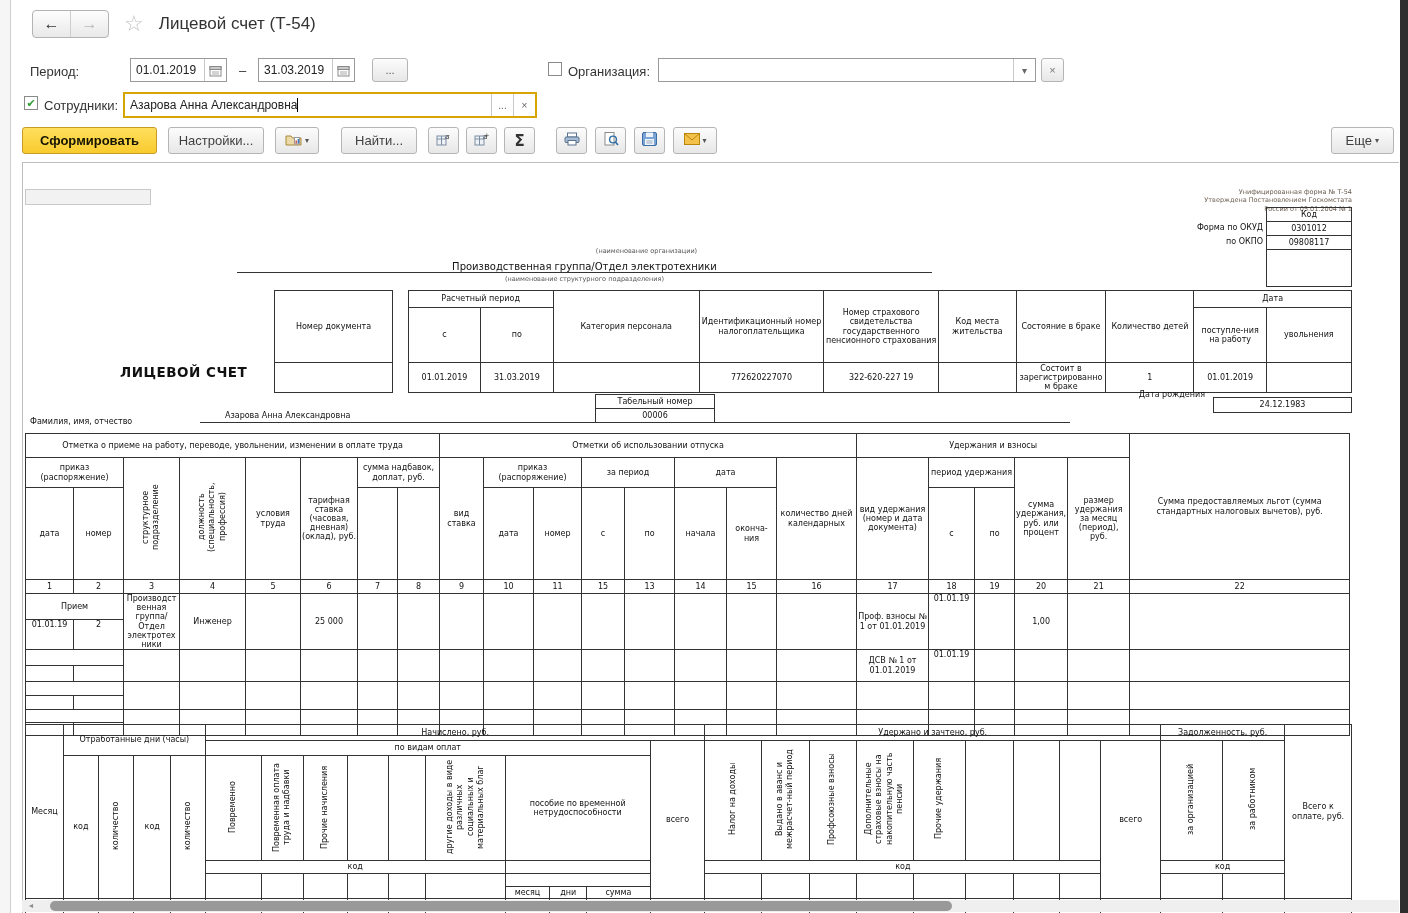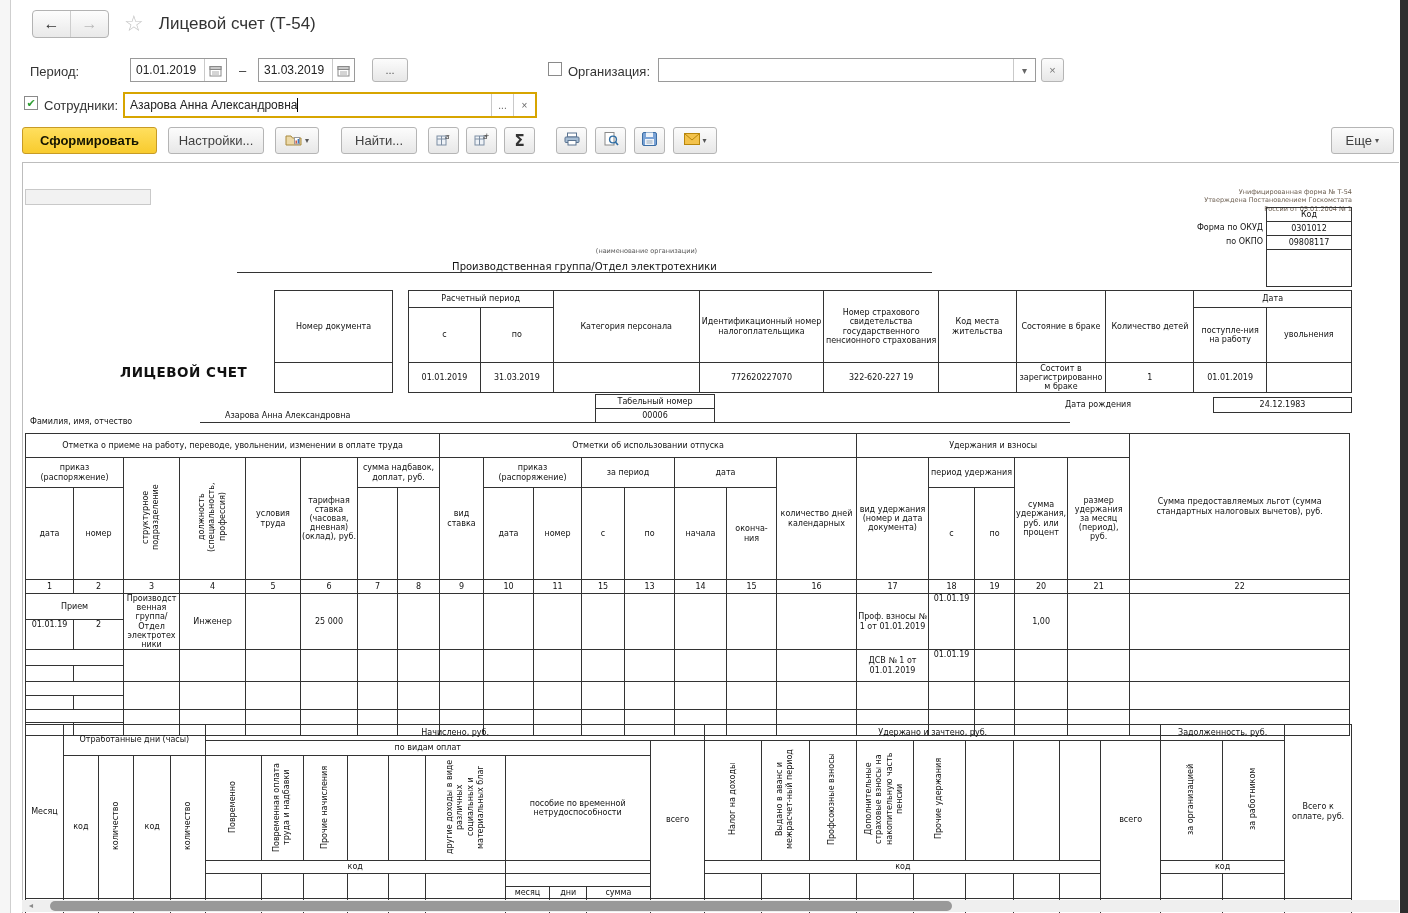--- a/index.html
+++ b/index.html
@@ -61,21 +61,21 @@
   .ft td.nb{border:none;}
   .vt{display:inline-block;writing-mode:vertical-rl;transform:rotate(180deg);line-height:1.3;}
   .lt{text-align:left;vertical-align:top;}
   .rt{text-align:right;vertical-align:top;}
   .t6{font-size:6.5px;}
   .t7{font-size:7px;}
   .aw{overflow-wrap:anywhere;word-break:break-word;}
   .tabno{left:570px;top:207px;width:118px;border:1px solid #333;font-size:8px;text-align:center;}
   .tabno .tl{border-bottom:1px solid #333;height:13px;line-height:13px;}
   .tabno .tv{height:13px;line-height:13px;}
-  .blbl{left:1040px;top:213px;width:140px;font-size:8px;}
+  .blbl{left:1040px;top:203px;width:140px;text-align:right;font-size:8px;}
   .bbox{left:1188px;top:210px;width:137px;height:14px;border:1px solid #333;text-align:center;
         font-size:8px;line-height:14px;}
   .fiolbl{left:5px;top:230px;font-size:8px;}
   .fioval{left:175px;top:224px;width:870px;border-bottom:1px solid #333;font-size:8px;
           padding:0 0 2px 25px;box-sizing:border-box;}
   
   .sbar{left:22px;top:900px;width:1377px;height:12px;background:#efefef;}
   .sarrow{left:2px;top:2px;width:14px;height:8px;color:#8b8b8b;font-size:7px;line-height:8px;text-align:center;}
   .sthumb{left:28px;top:1px;width:902px;height:10px;background:#999;border-radius:5px;}
 </style>
@@ -244,20 +244,21 @@
     <div class="cbox">
       <div>Код</div>
       <div>0301012</div>
       <div>09808117</div>
       <div></div>
     </div>
   </div>
 
   <div class="abs cap" style="left:3px;top:60px;width:1237px;">(наименование организации)</div>
   <div class="abs deptline">Производственная группа/Отдел электротехники</div>
+  <div class="abs cap" style="left:212px;top:88px;width:695px;">(наименование структурного подразделения)</div>
   <div class="abs ftitle">ЛИЦЕВОЙ СЧЕТ</div>
 
   <table class="ft abs" style="left:249px;top:103px;">
     <colgroup>
         <col style="width:120px">
         <col style="width:16px">
         <col style="width:73px">
         <col style="width:73px">
         <col style="width:149px">
         <col style="width:125px">

